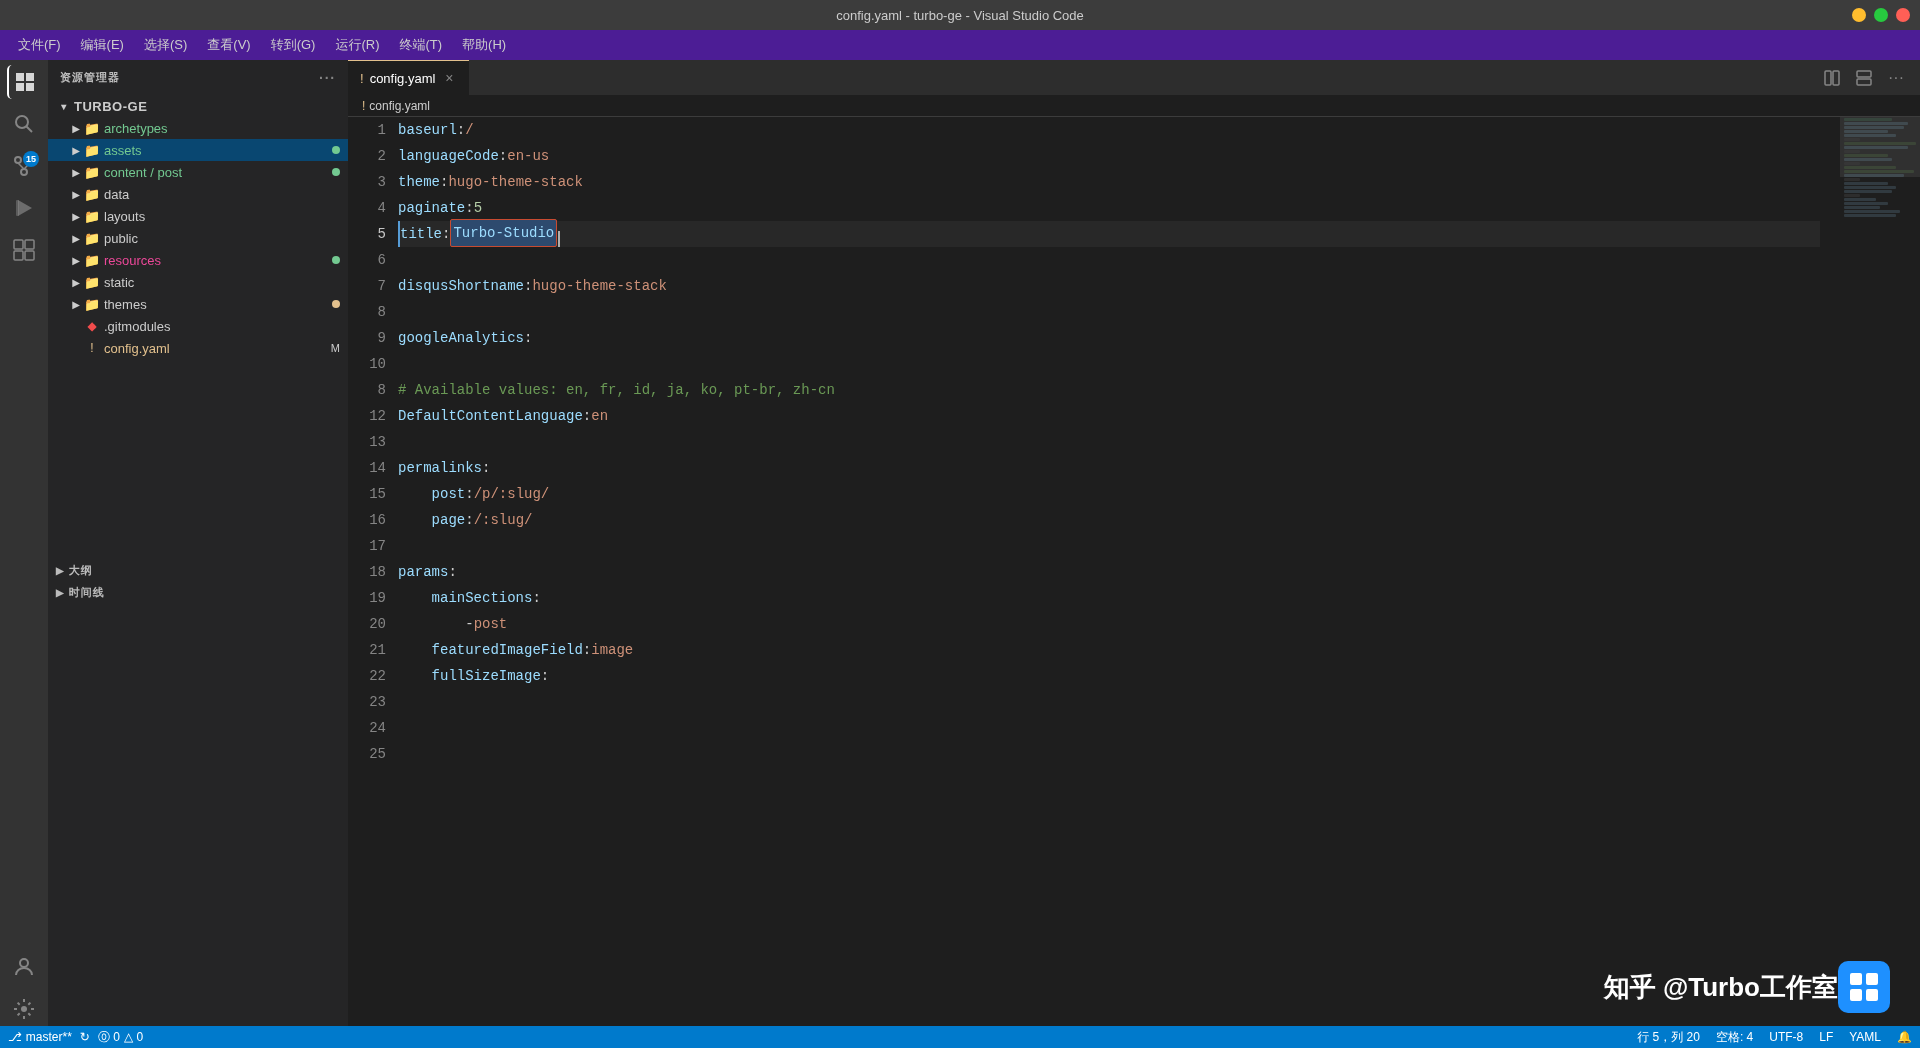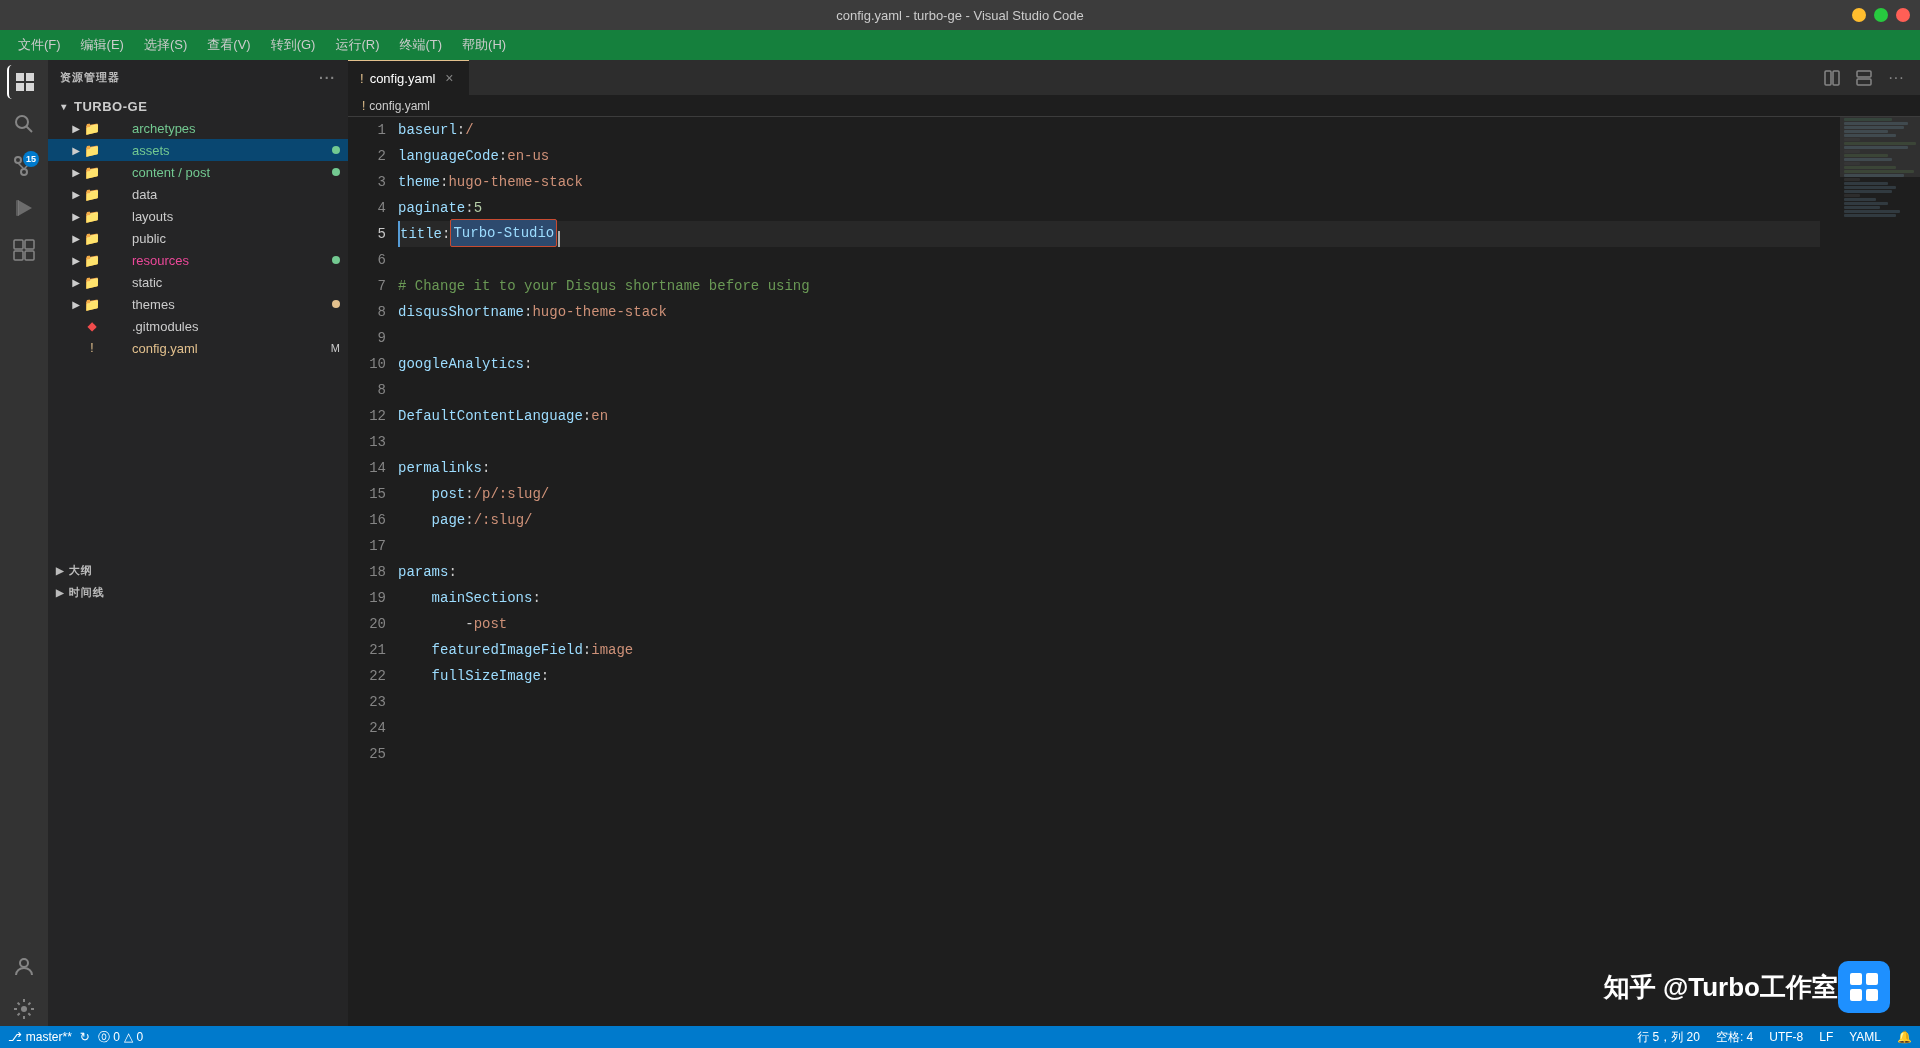--- a/index.html
+++ b/index.html
@@ -38,21 +38,21 @@
       border-radius: 50%;
       background: #555;
     }
     .title-btn.close { background: #ff5f56; }
     .title-btn.min { background: #ffbd2e; }
     .title-btn.max { background: #27c93f; }
 
     
     .menu-bar {
       height: 30px;
-      background: #15803d;
+      background: #4c1d95;
       display: flex;
       align-items: center;
       padding: 0 10px;
       font-size: 13px;
       color: #cccccc;
       gap: 4px;
       flex-shrink: 0;
     }
     .menu-item {
       padding: 2px 8px;
@@ -162,21 +162,21 @@
     }
     .tree-item .icon {
       width: 16px;
       height: 16px;
       margin-right: 4px;
       display: flex;
       align-items: center;
       justify-content: center;
       flex-shrink: 0;
     }
-    .tree-item .label { flex: 1; margin-left: 28px; }
+    .tree-item .label { flex: 1; }
     .tree-item .dot {
       width: 8px;
       height: 8px;
       border-radius: 50%;
       margin-right: 8px;
       flex-shrink: 0;
     }
     .dot-yellow { background: #e2c08d; }
     .dot-teal { background: #73c991; }
 
@@ -661,41 +661,41 @@
 
         <div class="code-line active-line highlighted">
           <span class="yaml-key">title</span>
             <span style="color:#cccccc;">: </span>
             <span class="yaml-selected">Turbo-Studio</span>
             <span style="display:inline-block;width:2px;height:16px;background:#aeafad;vertical-align:middle;margin-left:1px;"></span>
         </div>
 
         <div class="code-line">&nbsp;</div>
 
-        <div class="code-line">
-          <span class="yaml-comment"># Change it to your Disqus shortname before using</span>
-        </div>
 
         <div class="code-line">
           <span class="yaml-key">disqusShortname</span>
             <span style="color:#cccccc;">: </span>
             <span class="yaml-val">hugo-theme-stack</span>
         </div>
 
         <div class="code-line">&nbsp;</div>
 
 
         <div class="code-line">
           <span class="yaml-key">googleAnalytics</span>
             <span style="color:#cccccc;">:</span>
         </div>
 
         <div class="code-line">&nbsp;</div>
 
 
+        <div class="code-line">
+          <span class="yaml-comment"># Available values: en, fr, id, ja, ko, pt-br, zh-cn</span>
+        </div>
 
         <div class="code-line">
           <span class="yaml-key">DefaultContentLanguage</span>
             <span style="color:#cccccc;">: </span>
             <span class="yaml-val">en</span>
         </div>
 
         <div class="code-line">&nbsp;</div>
 
         <div class="code-line">

